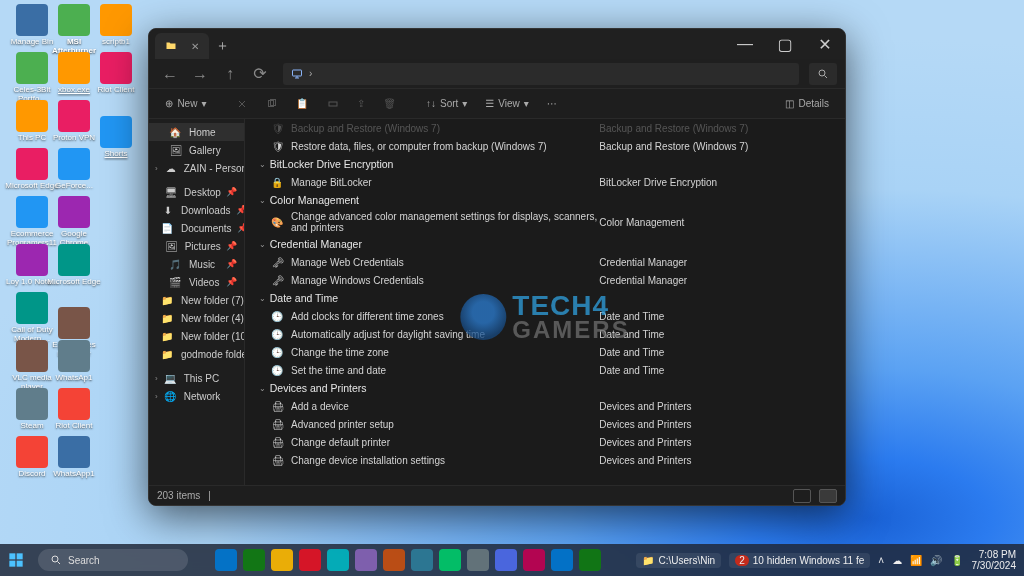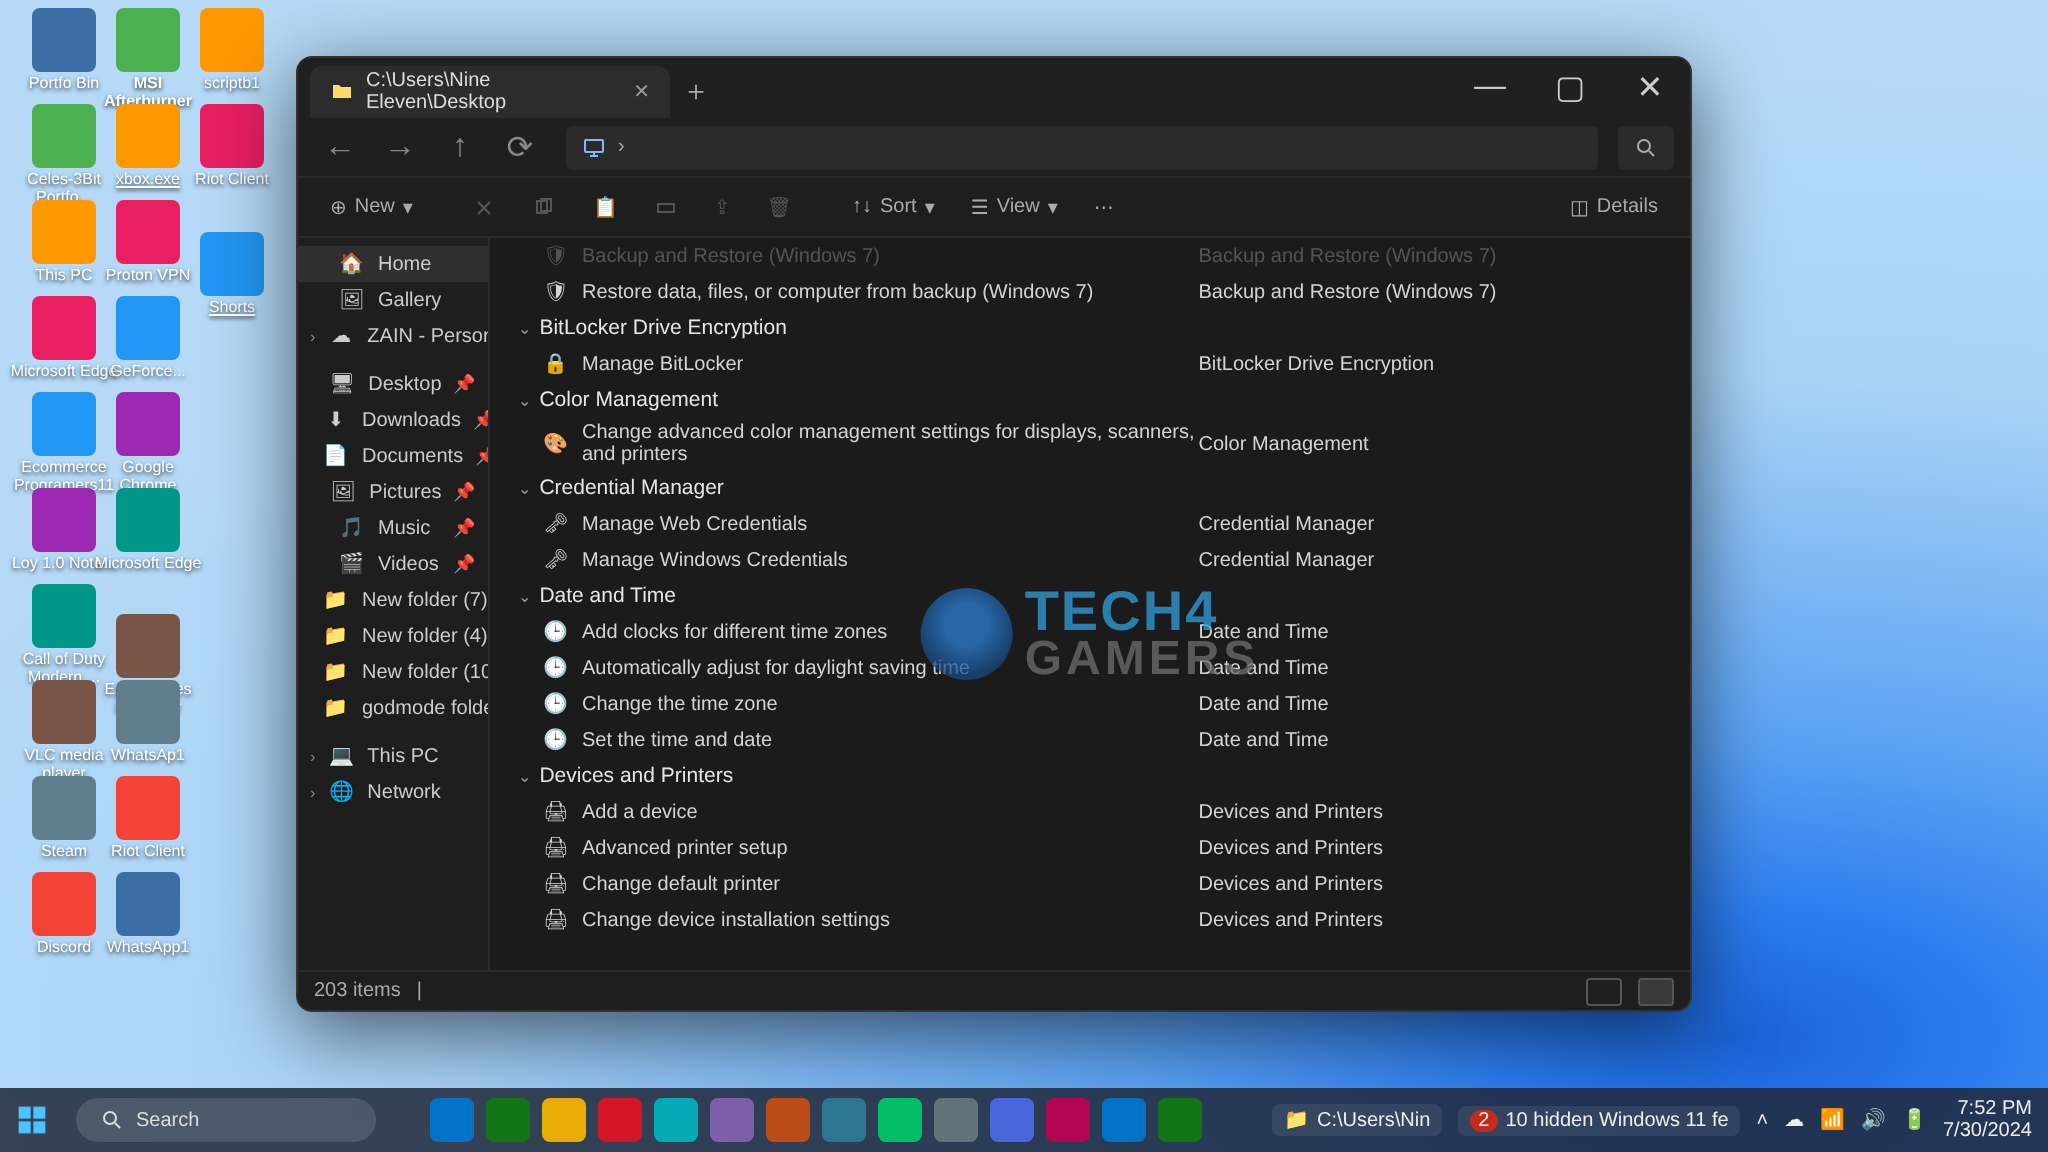--- a/index.html
+++ b/index.html
@@ -65,21 +65,21 @@
   svg { display:block; }
 </style>
 </head>
 <body>
 
 <div class="desktop">
 
   <div id="desk-icons">
       <div class="di" style="left: 4px; top: 4px;">
         <div class="ic" style="background:#3a6ea5"></div>
-        <div>Portfo Bin</div>
+        <div>Manage Bin</div>
       </div>
       <div class="di" style="left: 46px; top: 4px; font-weight: bold;">
         <div class="ic" style="background:#4caf50"></div>
         <div>MSI Afterburner</div>
       </div>
       <div class="di" style="left: 88px; top: 4px;">
         <div class="ic" style="background:#ff9800"></div>
         <div>scriptb1</div>
       </div>
       <div class="di" style="left: 4px; top: 52px;">
@@ -165,21 +165,20 @@
     </div>
 
   <div class="win">
     <div class="titlebar">
       <div class="tab">
         <span>
           <svg width="12" height="12" viewBox="0 0 24 24">
               <path fill="#ffd86b" d="M3 5h6l2 2h10v11H3z"></path>
             </svg>
         </span>
-        <span>C:\Users\Nine Eleven\Desktop</span>
         <span class="close">✕</span>
       </div>
       <div class="newtab">＋</div>
       <div class="spacer"></div>
       <div class="wctrl">
         <span>―</span>
         <span>▢</span>
         <span>✕</span>
       </div>
     </div>
@@ -504,18 +503,18 @@
       <div class="tray-slot">
         <span style="background:#c42b1c;border-radius:8px;padding:0 4px;">2</span>
         <span>10 hidden Windows 11 fe</span>
       </div>
       <span>˄</span>
       <span>☁</span>
       <span>📶</span>
       <span>🔊</span>
       <span>🔋</span>
       <div class="clock">
-        <div>7:52 PM</div>
+        <div>7:08 PM</div>
         <div>7/30/2024</div>
       </div>
     </div>
   </div>
 </div>
 
 </body></html>

